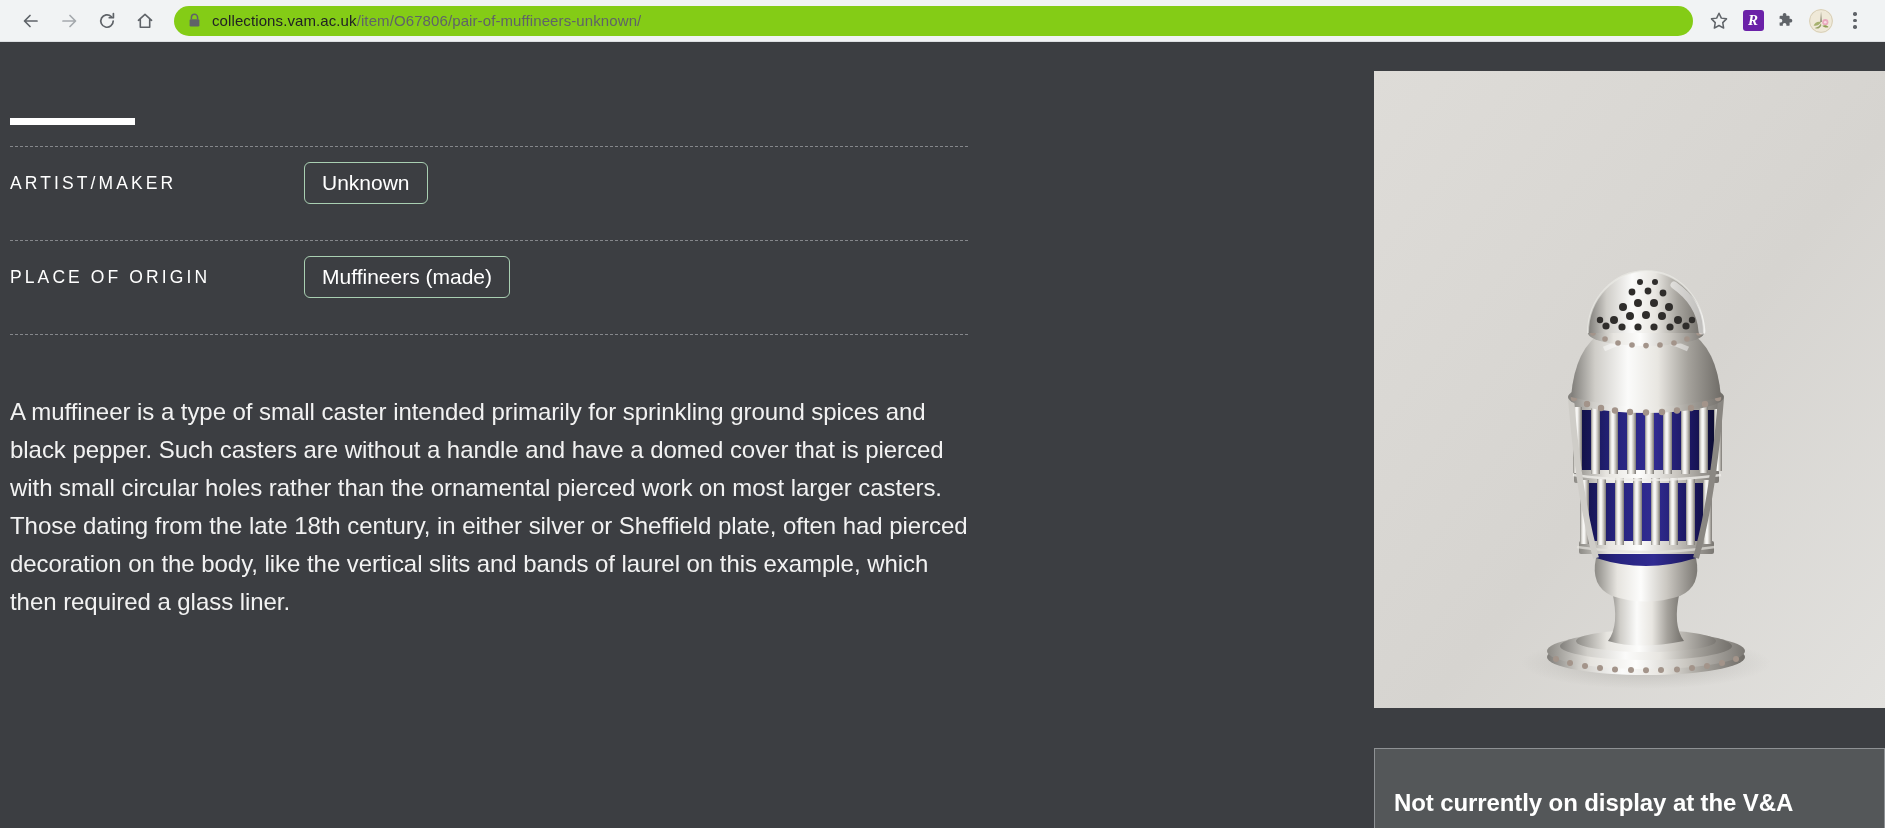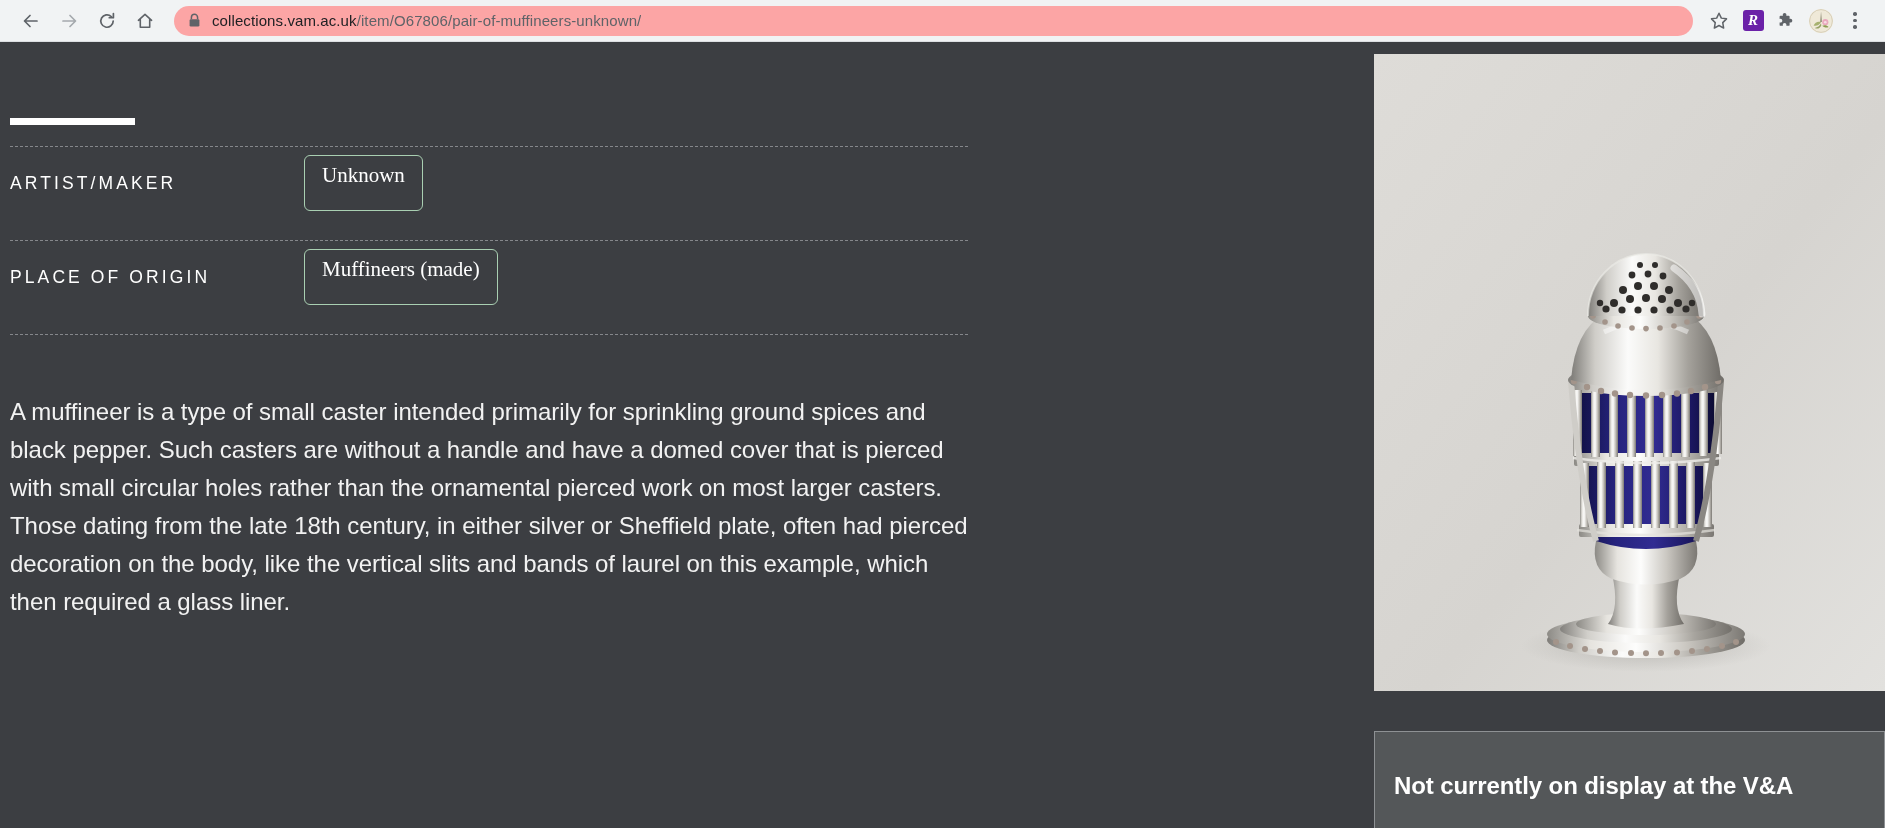--- a/index.html
+++ b/index.html
@@ -30,21 +30,21 @@
     display: flex; align-items: center; justify-content: center;
     border-radius: 50%;
     flex: 0 0 auto;
     margin-right: 4px;
   }
   .nav-btn svg { display: block; }
 
   .omnibox {
     flex: 1 1 auto;
     height: 30px;
-    background: #fca5a5;
+    background: #84cc16;
     border-radius: 15px;
     display: flex;
     align-items: center;
     margin: 0 10px 0 8px;
     padding: 0 14px;
     min-width: 0;
   }
   .lock-icon { flex: 0 0 auto; margin-right: 11px; display:flex; }
   .url-text {
     font-size: 15px;
@@ -94,21 +94,21 @@
 
   .left-col {
     width: 1374px;
     flex: 0 0 1374px;
     padding: 22px 0 0 10px;
     min-width: 0;
   }
 
   .right-col {
     flex: 1 1 auto;
-    padding: 12px 0 0 0;
+    padding: 29px 0 0 0;
   }
 
   
   .page-title {
     font-size: 53px;
     font-weight: bold;
     color: #ffffff;
     line-height: 1.08;
     letter-spacing: -0.6px;
   }
@@ -149,25 +149,24 @@
     font-weight: normal;
     color: #ffffff;
     letter-spacing: 3.1px;
   }
   .chip {
     display: inline-block;
     border: 1.4px solid #a9cfb2;
     border-radius: 6px;
     color: #ffffff;
     font-size: 21px;
-    padding: 8px 17px 22px;
+    padding: 8px 17px 9px;
     line-height: 1.12;
     background: transparent;
     white-space: nowrap;
-    font-family: Liberation Serif, serif;
   }
 
   
   .body-text {
     margin-top: 58px;
     width: 960px;
     font-size: 24px;
     line-height: 1.58;
     color: #f2f2f2;
     font-weight: 400;

